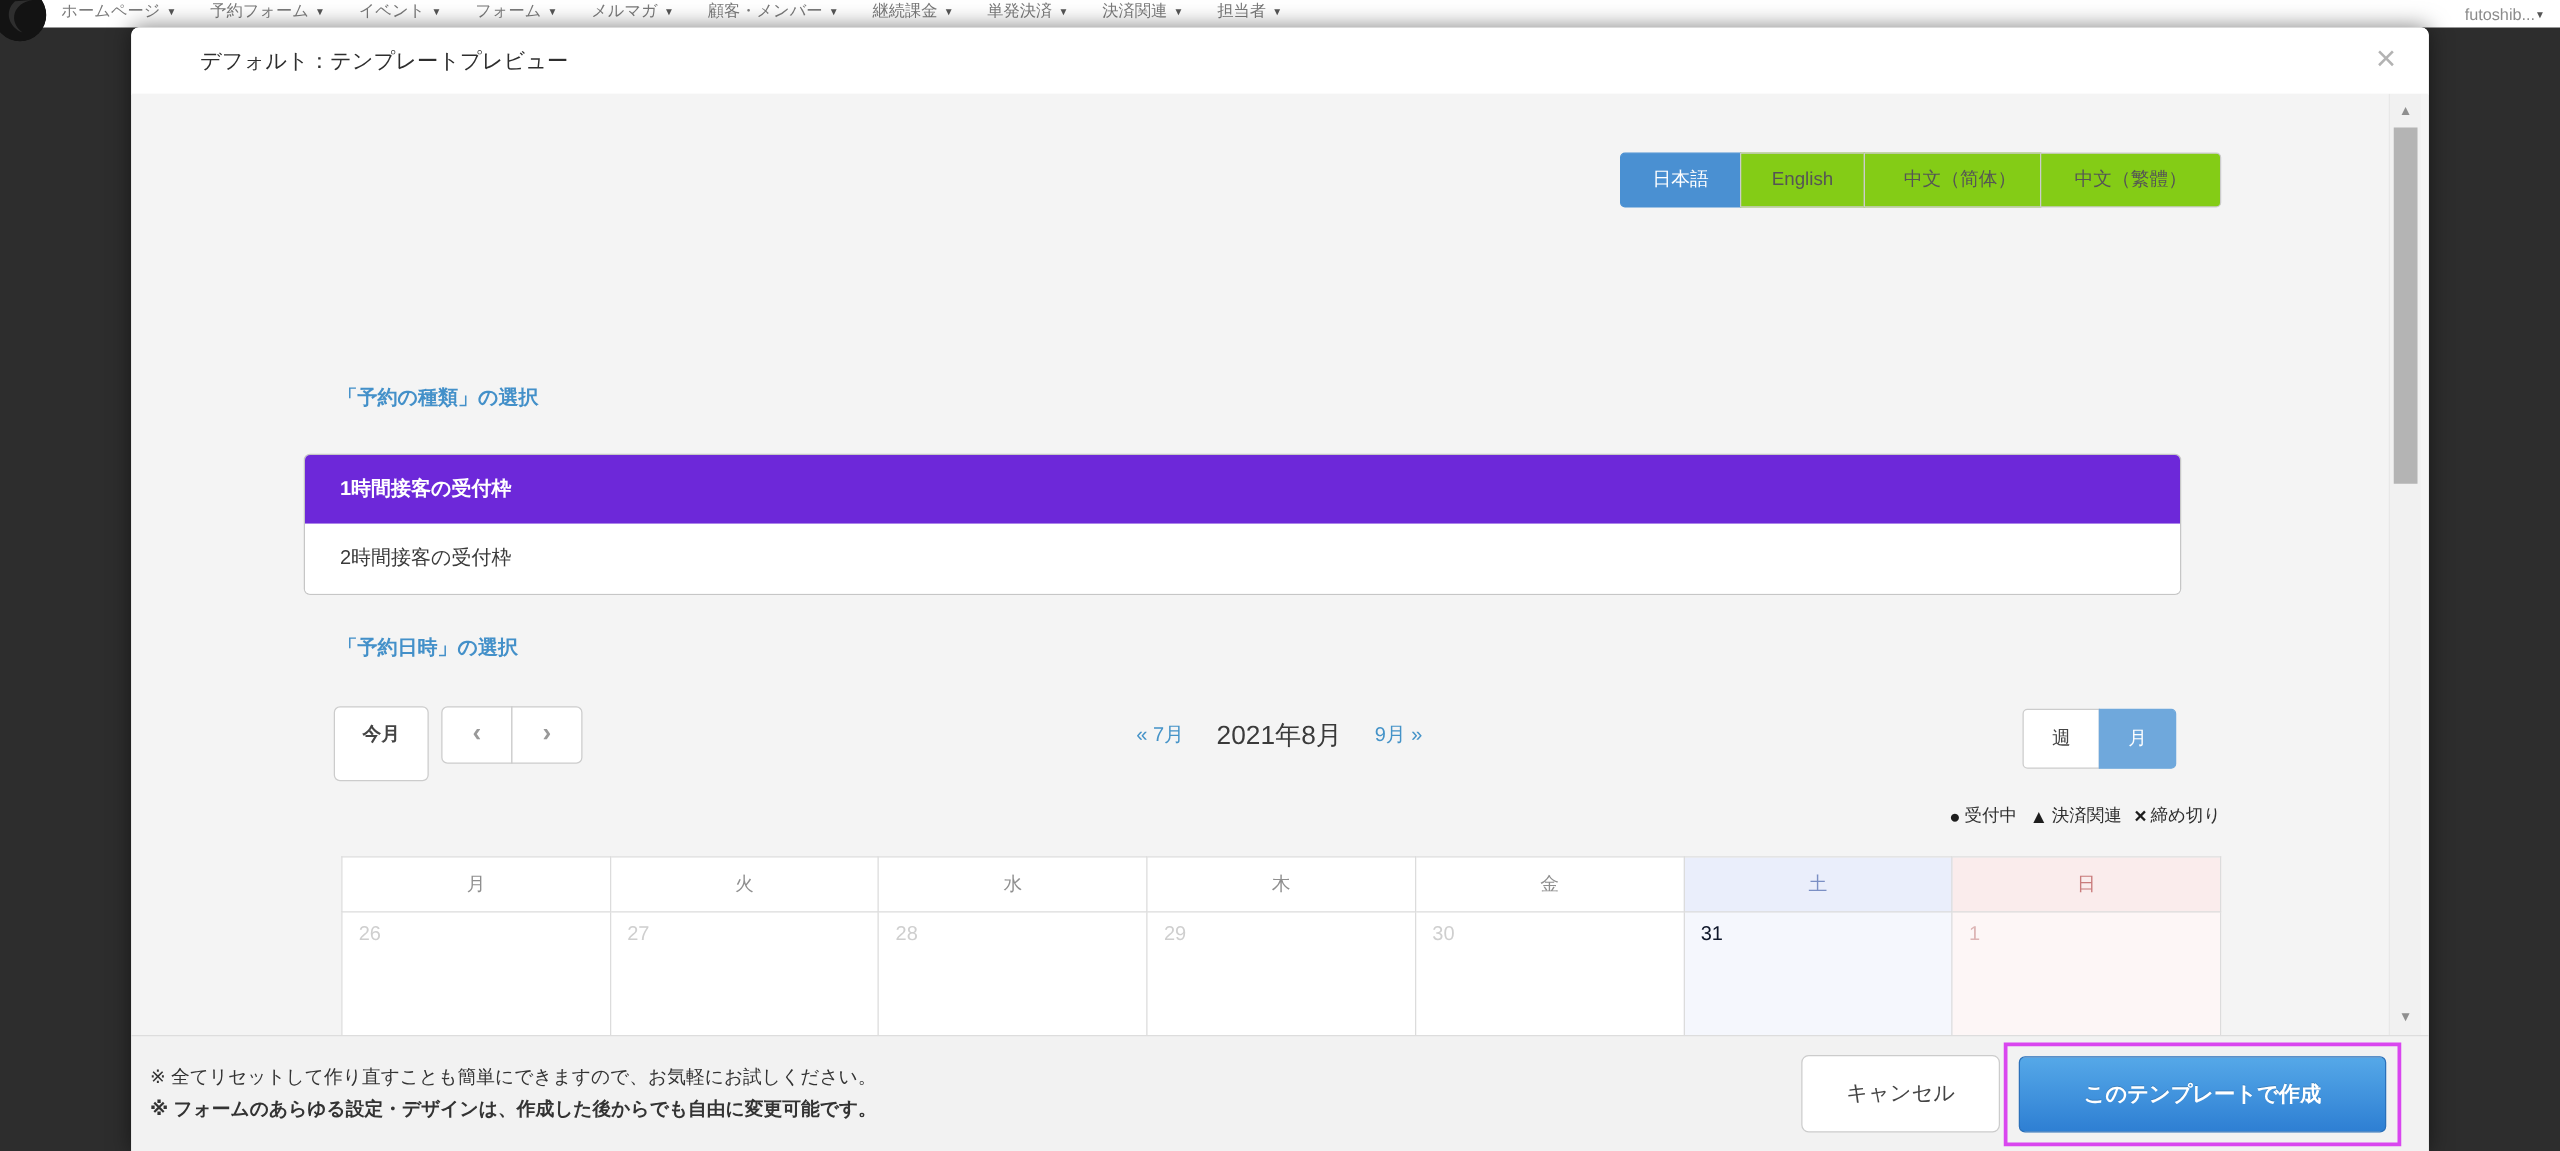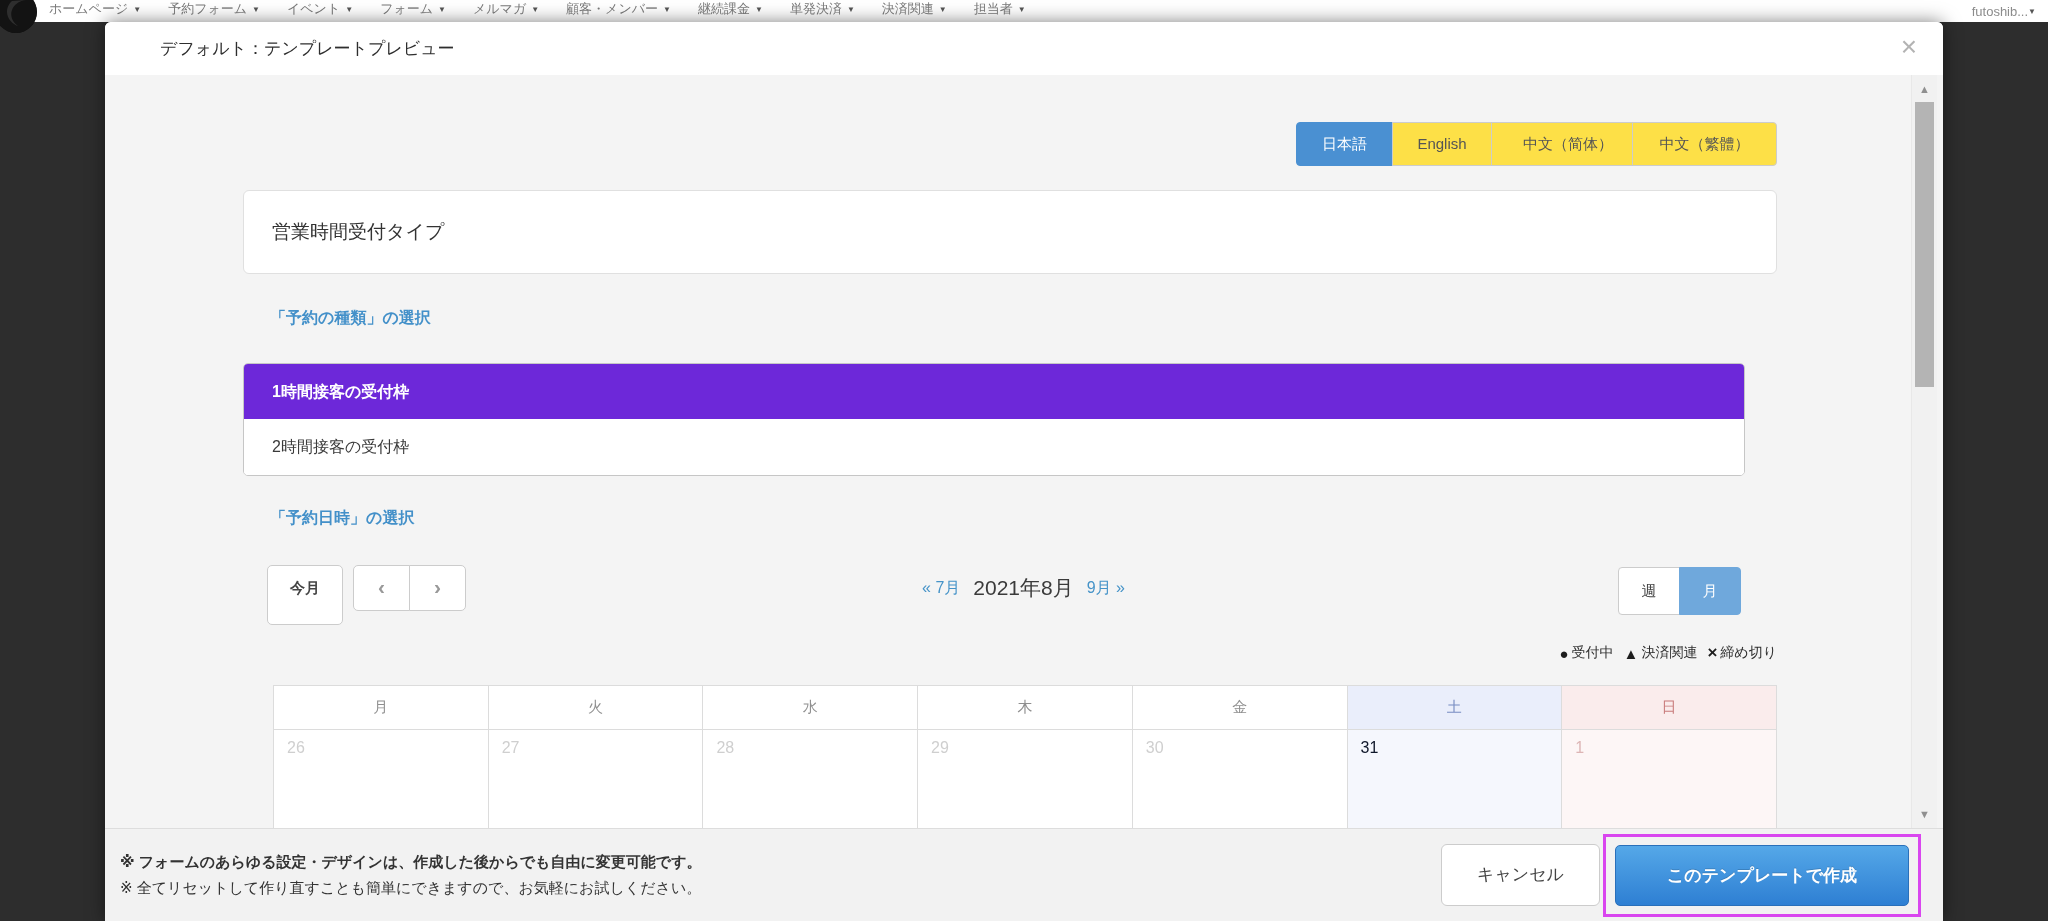--- a/index.html
+++ b/index.html
@@ -22,21 +22,21 @@
          border-radius:6px 6px 0 0;box-shadow:0 0 18px rgba(0,0,0,.5);z-index:3;}
   .modal-header{position:absolute;top:0;left:0;right:0;height:53px;background:#fff;
                 border-bottom:1px solid #ececec;border-radius:6px 6px 0 0;}
   .modal-title{position:absolute;left:55px;top:0;line-height:53px;font-size:17px;color:#2e2e2e;}
   .modal-close{position:absolute;right:26px;top:10px;font-size:28px;color:#b3b3b3;line-height:30px;cursor:pointer;}
 
   .modal-body{position:absolute;top:53px;left:0;right:0;bottom:93px;background:#f4f4f4;overflow:hidden;}
 
   
   .lang-tabs{position:absolute;top:47px;right:166px;display:flex;}
-  .lang-tab{height:44px;line-height:42px;box-sizing:border-box;border:1px solid #ccc;background:#fde047;
+  .lang-tab{height:44px;line-height:42px;box-sizing:border-box;border:1px solid #ccc;background:#84cc16;
             color:#555;font-size:15px;text-align:center;margin-left:-1px;cursor:pointer;}
   .lang-tab:nth-child(1){width:97px;margin-left:0;border-radius:4px 0 0 4px;}
   .lang-tab:nth-child(2){width:100px;}
   .lang-tab:nth-child(3){width:142px;padding-left:12px;}
   .lang-tab:nth-child(4){width:145px;border-radius:0 4px 4px 0;}
   .lang-tab.active{background:#4a90d2;border-color:#4a90d2;color:#fff;}
 
   
   .form-title-card{position:absolute;left:138px;top:115px;width:1534px;height:84px;background:#fff;
                    border:1px solid #e0e0e0;border-radius:6px;box-sizing:border-box;}
@@ -56,21 +56,21 @@
   .btn-today{position:absolute;left:162px;top:490px;width:76px;height:60px;box-sizing:border-box;
              border:1px solid #ccc;border-radius:5px;background:#fff;color:#444;font-size:15px;
              text-align:center;line-height:44px;cursor:pointer;font-weight:bold;}
   .pager{position:absolute;left:248px;top:490px;display:flex;}
   .pbtn{width:57px;height:46px;box-sizing:border-box;border:1px solid #ccc;background:#fff;color:#999;
         font-size:21px;font-weight:bold;text-align:center;line-height:42px;cursor:pointer;}
   .pbtn.prev{border-radius:5px 0 0 5px;}
   .pbtn.next{margin-left:-1px;border-radius:0 5px 5px 0;}
 
   .month-nav{position:absolute;left:165px;top:490px;width:1507px;height:46px;
-             display:flex;align-items:center;justify-content:center;gap:13px;}
+             display:flex;align-items:center;justify-content:center;gap:26px;}
   .month-link{color:#4593c8;font-size:16px;cursor:pointer;}
   .month-title{color:#3a3a3a;font-size:21px;}
 
   .view-toggle{position:absolute;left:1513px;top:492px;display:flex;}
   .vbtn{width:62px;height:48px;box-sizing:border-box;border:1px solid #ccc;background:#fff;color:#444;
         font-size:15px;text-align:center;line-height:46px;cursor:pointer;}
   .vbtn.week{border-radius:4px 0 0 4px;}
   .vbtn.month{margin-left:-1px;border-radius:0 4px 4px 0;}
   .vbtn.active{background:#6fa8dc;border-color:#6fa8dc;color:#fff;}
 
@@ -182,23 +182,20 @@
 
     <div class="modal-body">
 
       <div class="lang-tabs">
         <div class="lang-tab active">日本語</div>
         <div class="lang-tab">English</div>
         <div class="lang-tab">中文（简体）</div>
         <div class="lang-tab">中文（繁體）</div>
       </div>
 
-      <div class="form-title-card">
-        <span>営業時間受付タイプ</span>
-      </div>
 
       <div class="section-heading sh-type">「予約の種類」の選択</div>
 
       <div class="options-card">
         <div class="option selected">1時間接客の受付枠</div>
         <div class="option">2時間接客の受付枠</div>
       </div>
 
       <div class="section-heading sh-date">「予約日時」の選択</div>
 
@@ -276,22 +273,22 @@
       <div class="scrollbar">
         <div class="sb-arrow up">▲</div>
         <div class="sb-thumb"></div>
         <div class="sb-arrow down">▼</div>
       </div>
 
     </div>
 
     <div class="modal-footer">
       <div class="notes">
+        <div class="note">※ 全てリセットして作り直すことも簡単にできますので、お気軽にお試しください。</div>
         <div class="note b">※ フォームのあらゆる設定・デザインは、作成した後からでも自由に変更可能です。</div>
-        <div class="note">※ 全てリセットして作り直すことも簡単にできますので、お気軽にお試しください。</div>
       </div>
       <div class="btn-cancel">キャンセル</div>
       <div class="annotation">
         <div class="btn-create">このテンプレートで作成</div>
       </div>
     </div>
 
   </div>
 </div>
 

